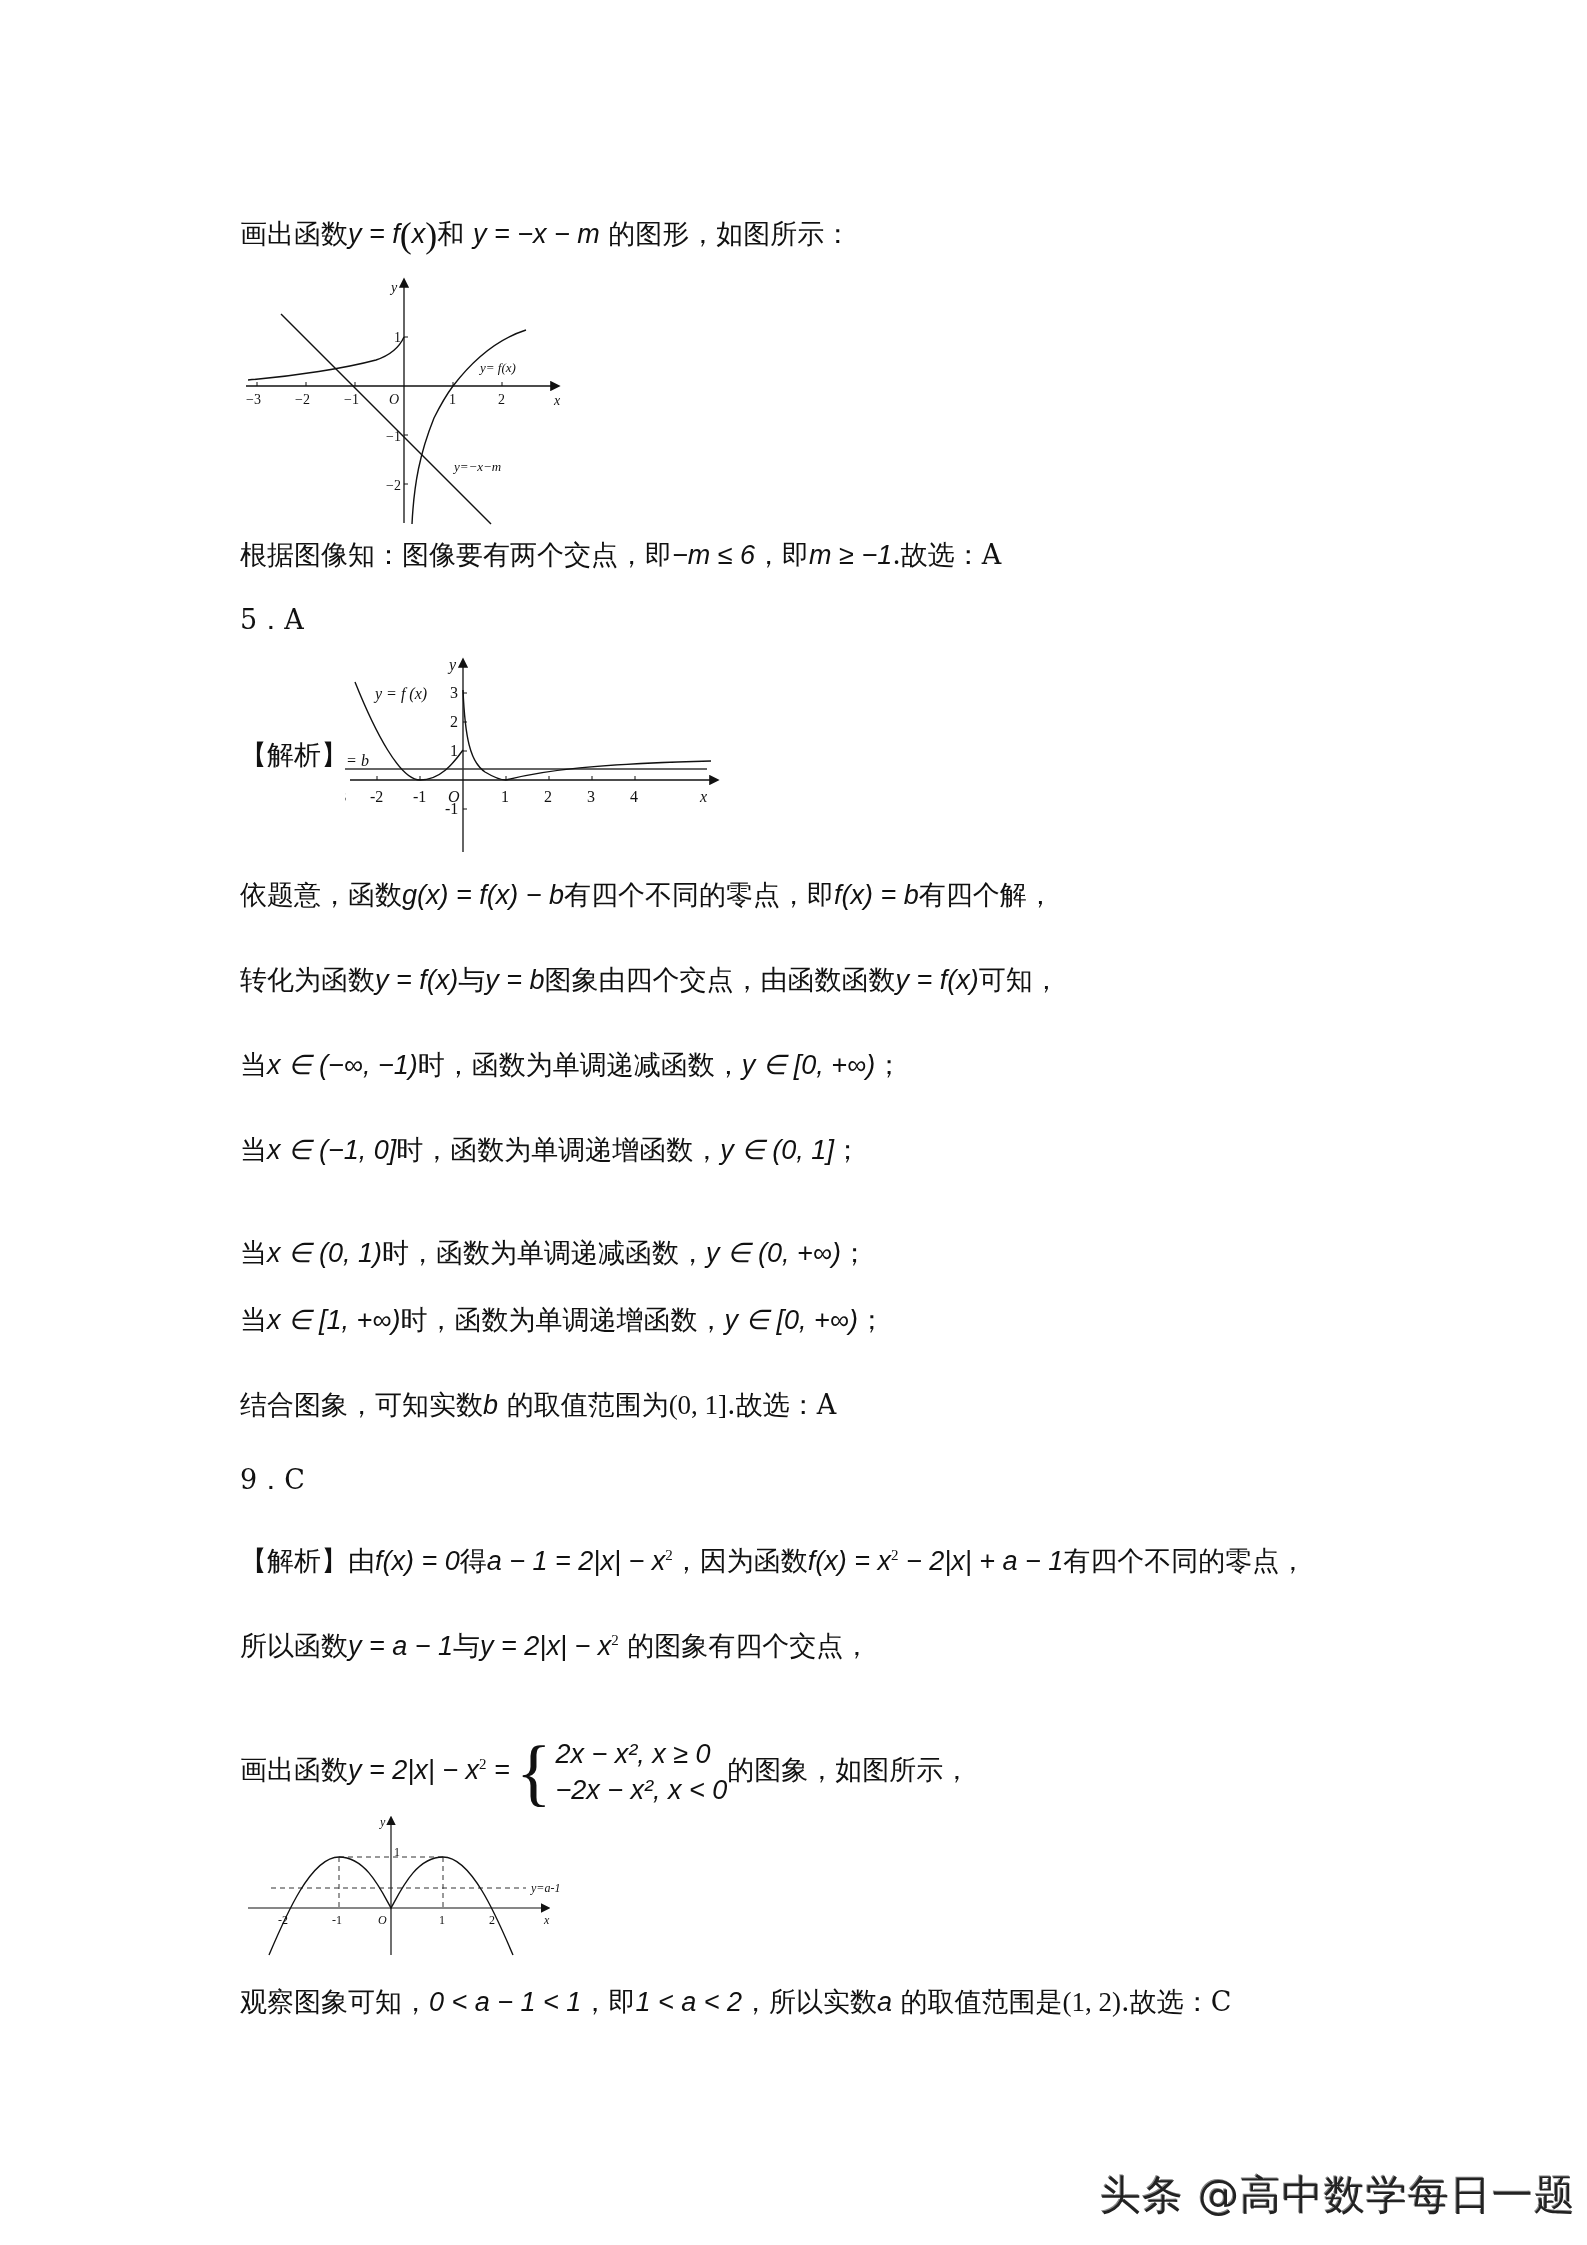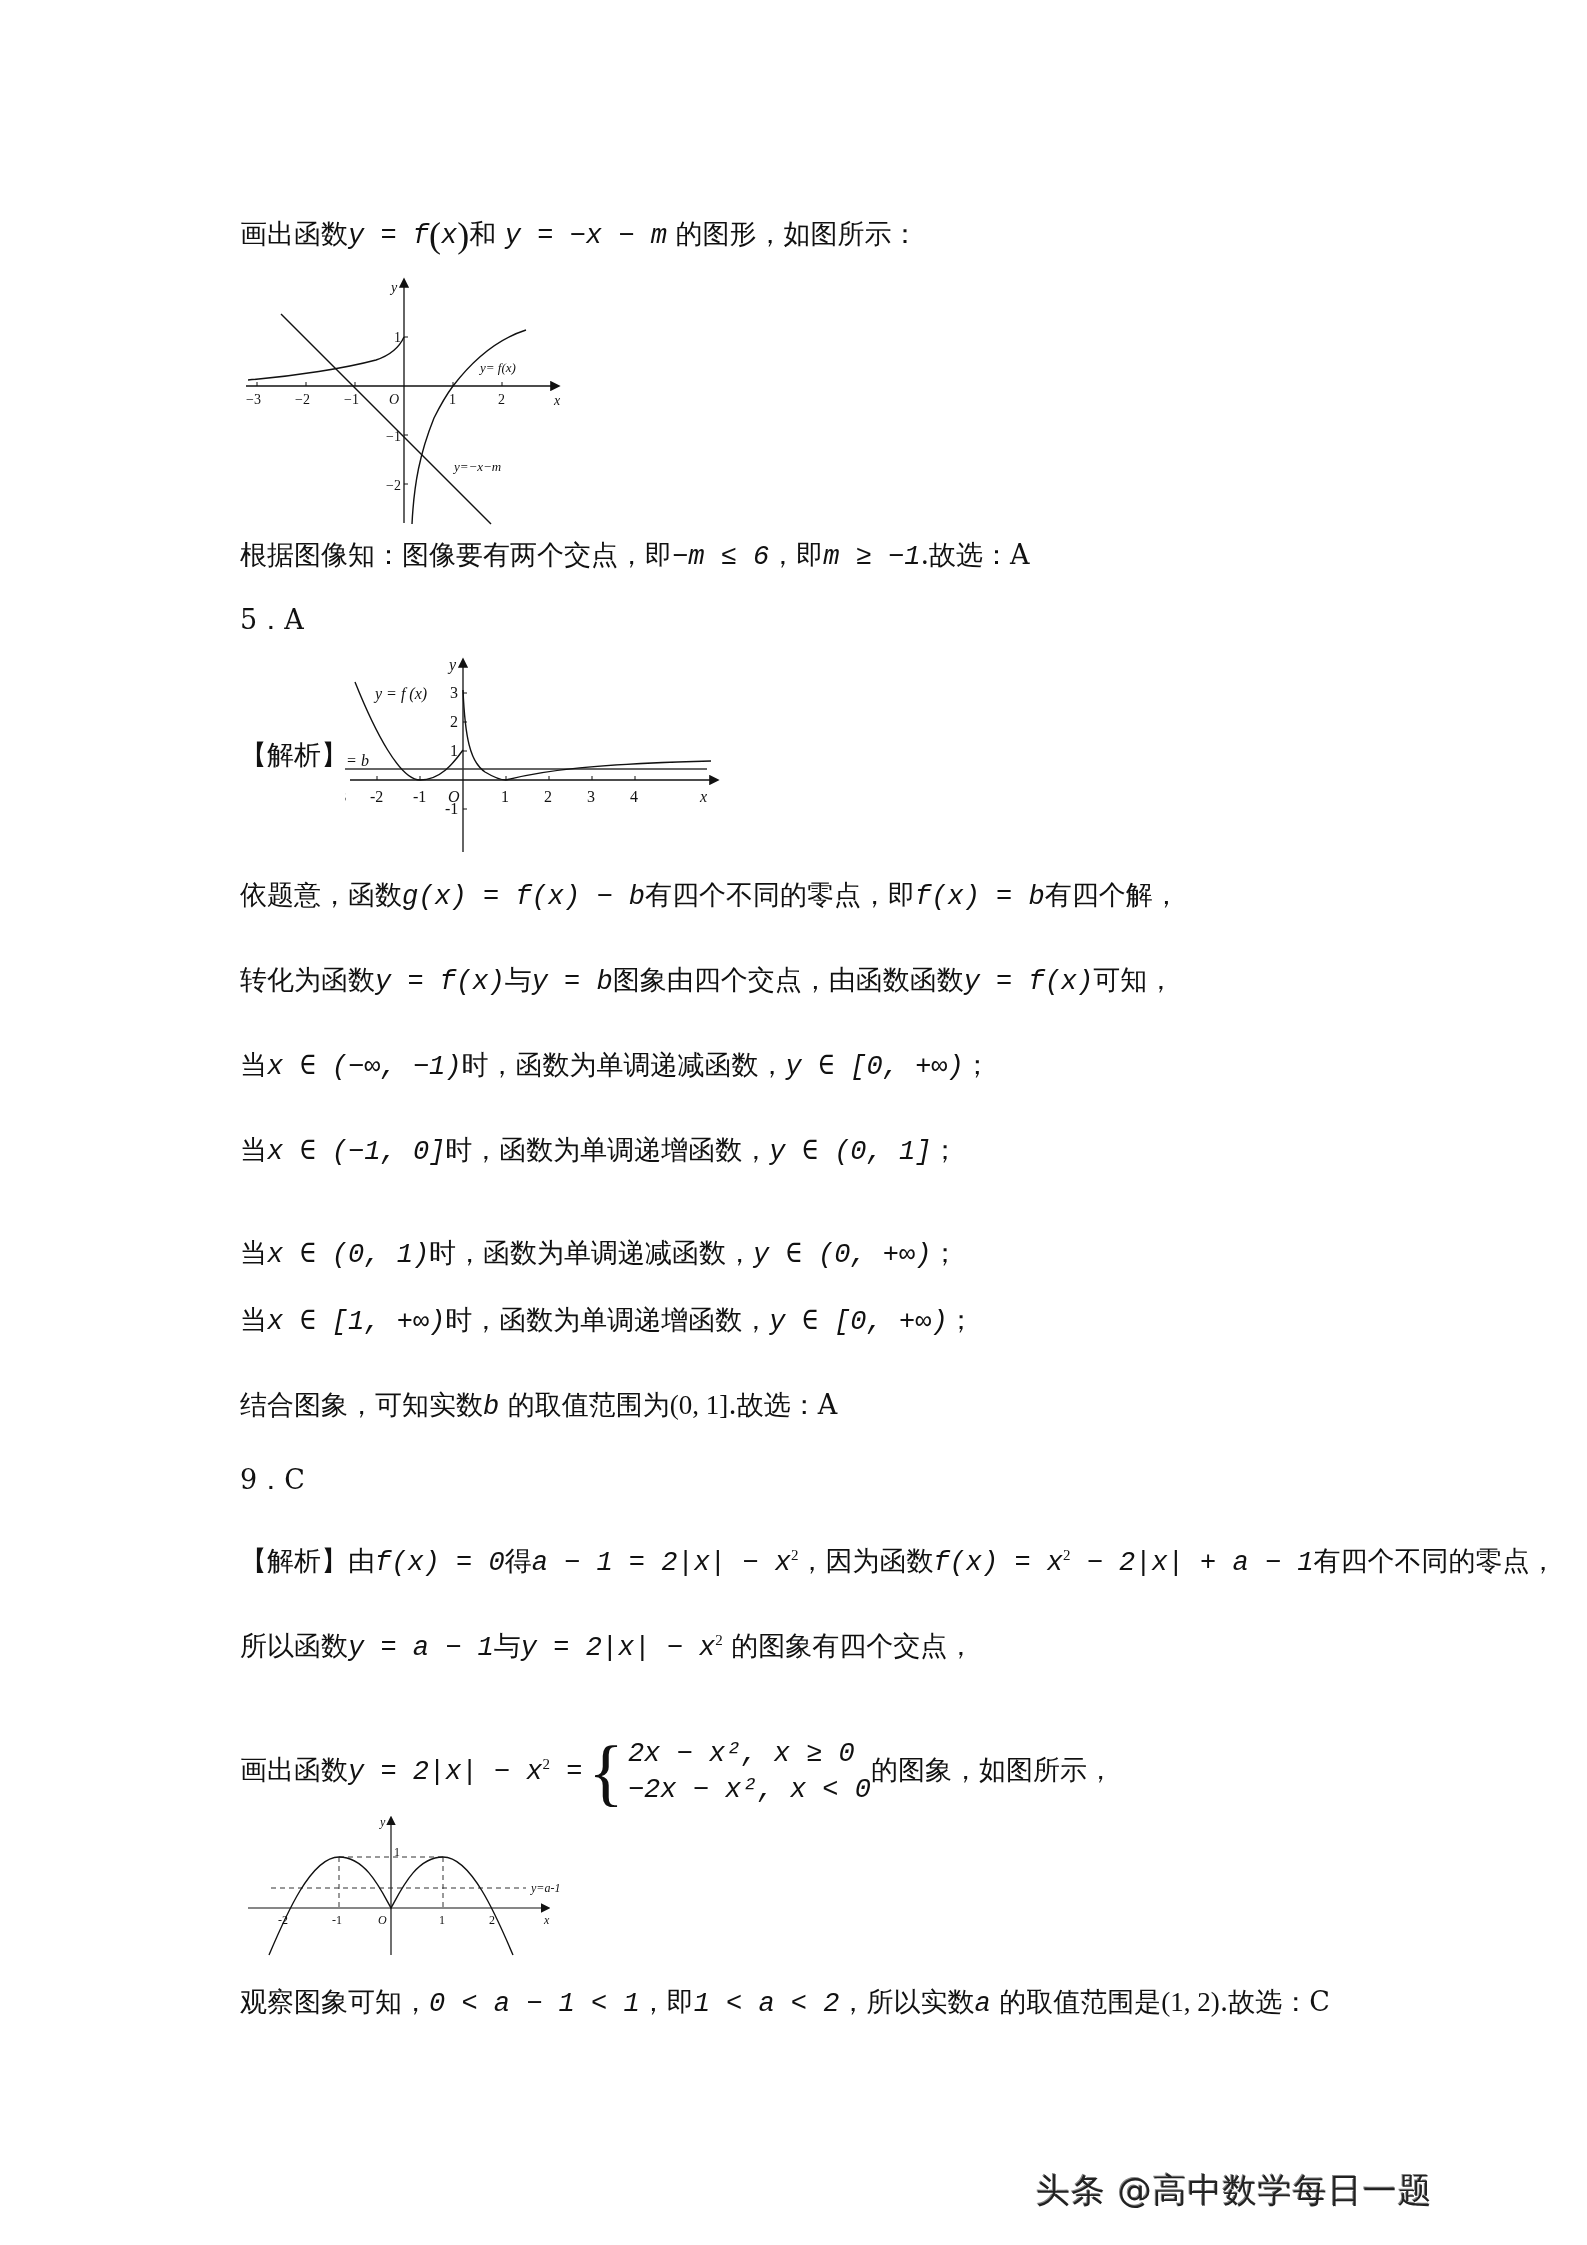--- a/index.html
+++ b/index.html
@@ -5,32 +5,32 @@
     html, body { margin: 0; padding: 0; background: #ffffff; }
     body {
       width: 1587px; height: 2245px; position: relative; overflow: hidden;
       font-family: "DejaVu Serif", "Liberation Serif", serif;
       color: #111;
     }
     .line {
       position: absolute; left: 240px;
       font-size: 27px; line-height: 40px; white-space: nowrap;
     }
-    .m { font-family: Liberation Mono, monospace; font-style: italic; }
+    .m { font-family: Liberation Sans, sans-serif; font-style: italic; }
     .n { font-family: "Liberation Serif", "DejaVu Serif", serif; }
     .big { font-size: 36px; vertical-align: -4px; font-family: "Liberation Serif", serif; font-weight: 300; }
     sup { font-size: 15px; }
     .fig { position: absolute; }
     .fig svg text { font-family: "Liberation Serif", serif; }
     .piece { display: inline-flex; align-items: center; vertical-align: middle; }
     .piece .brace { font-size: 74px; line-height: 74px; font-weight: 200; font-family: "Liberation Serif", serif; margin: 0 4px 0 6px; }
     .piece .rows { display: flex; flex-direction: column; line-height: 36px; }
     .watermark {
-      position: absolute; left: 1036px; top: 2168px;
-      font-family: "DejaVu Sans", sans-serif; font-size: 34px; color: #222;
+      position: absolute; left: 1100px; top: 2168px;
+      font-family: "DejaVu Sans", sans-serif; font-size: 41px; color: #222;
       letter-spacing: 1px;
       text-shadow: 1px 1px 0 #fff, -1px -1px 0 #888;
     }
   </style>
 </head>
 <body>
 
 <div class="line" style="top:214px;">
   <span>画出函数</span><span class="m">y = f</span><span class="big">(</span><span class="m">x</span><span class="big">)</span><span>和</span> <span class="m">y = −x − m</span> <span>的图形，如图所示：</span>
 </div>

